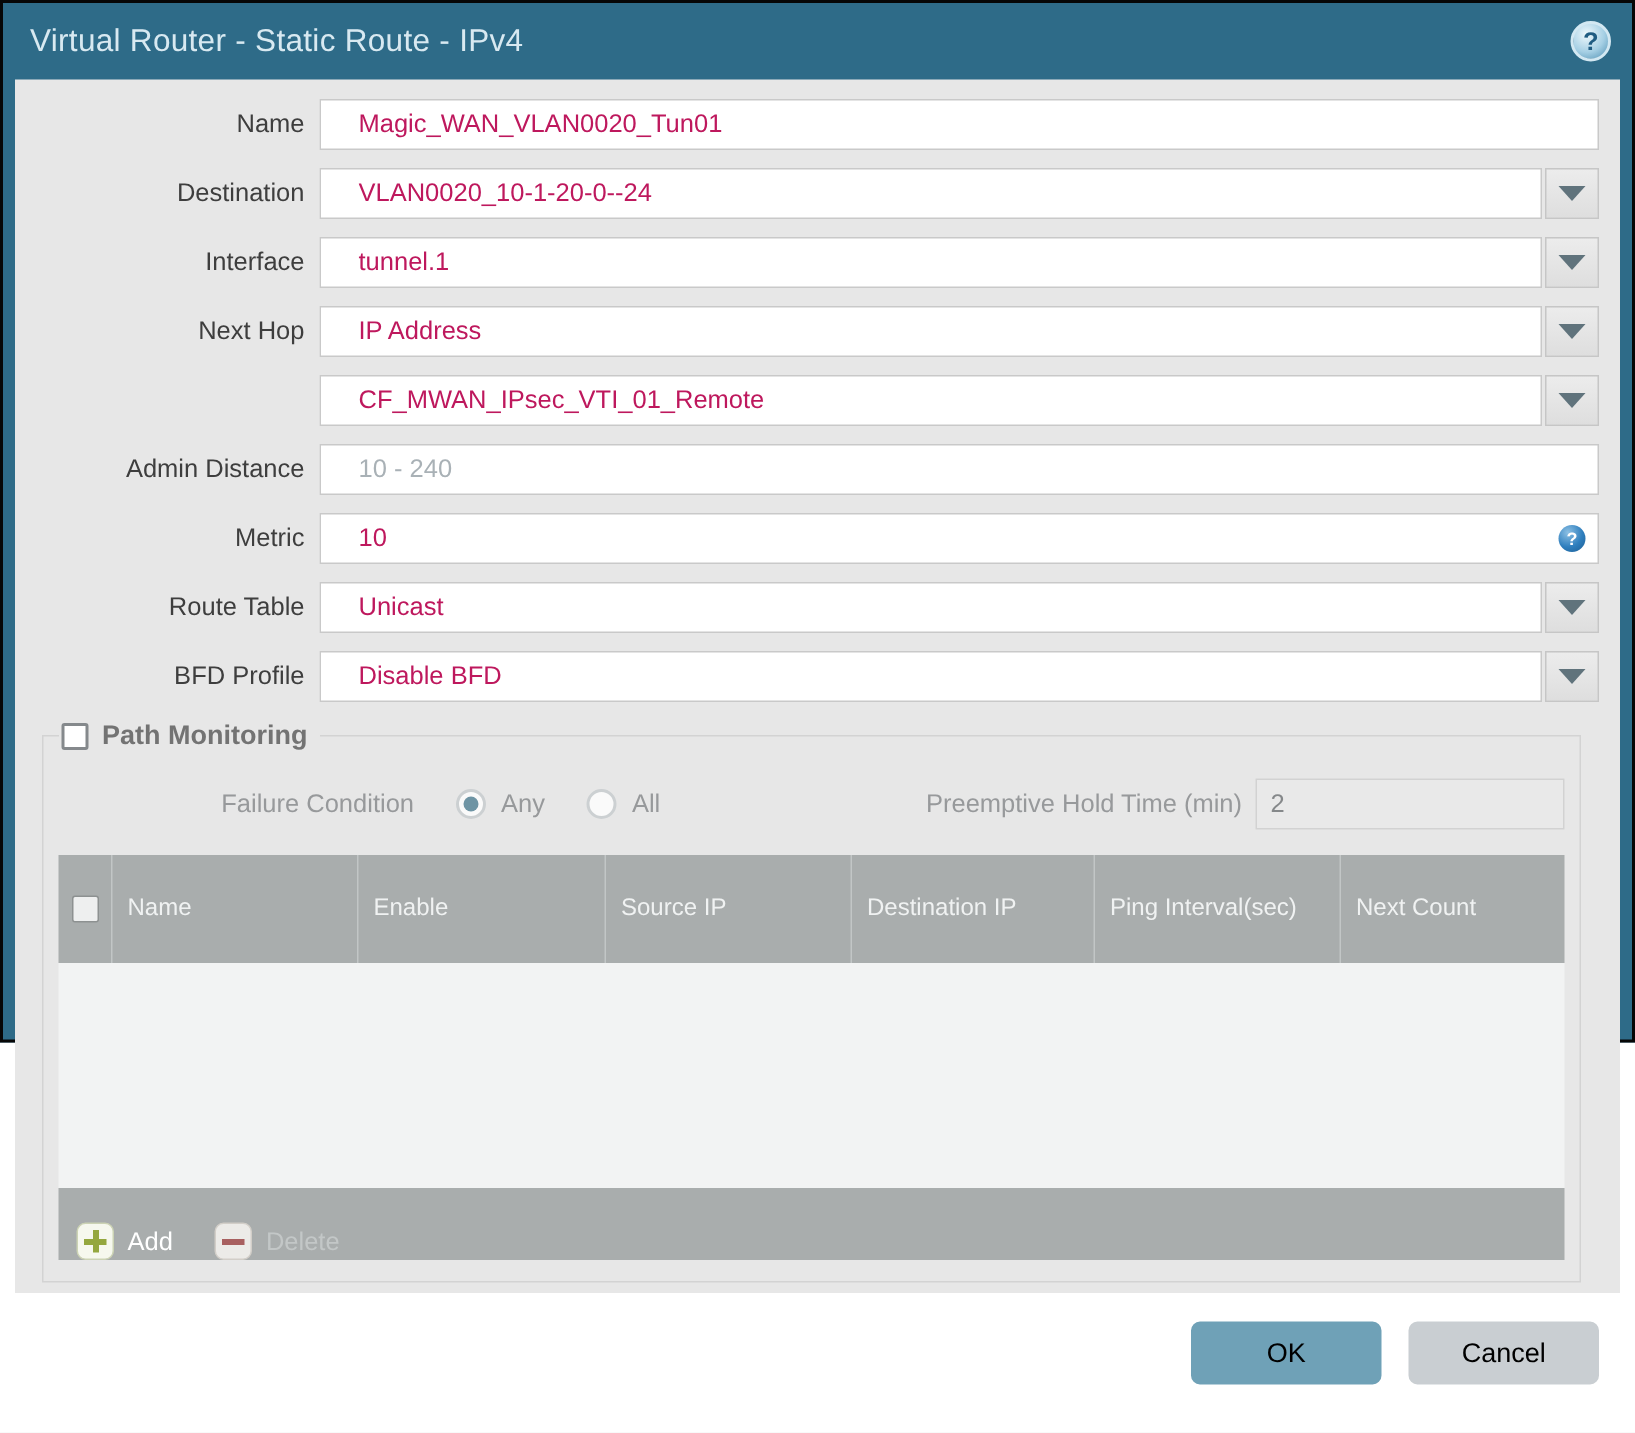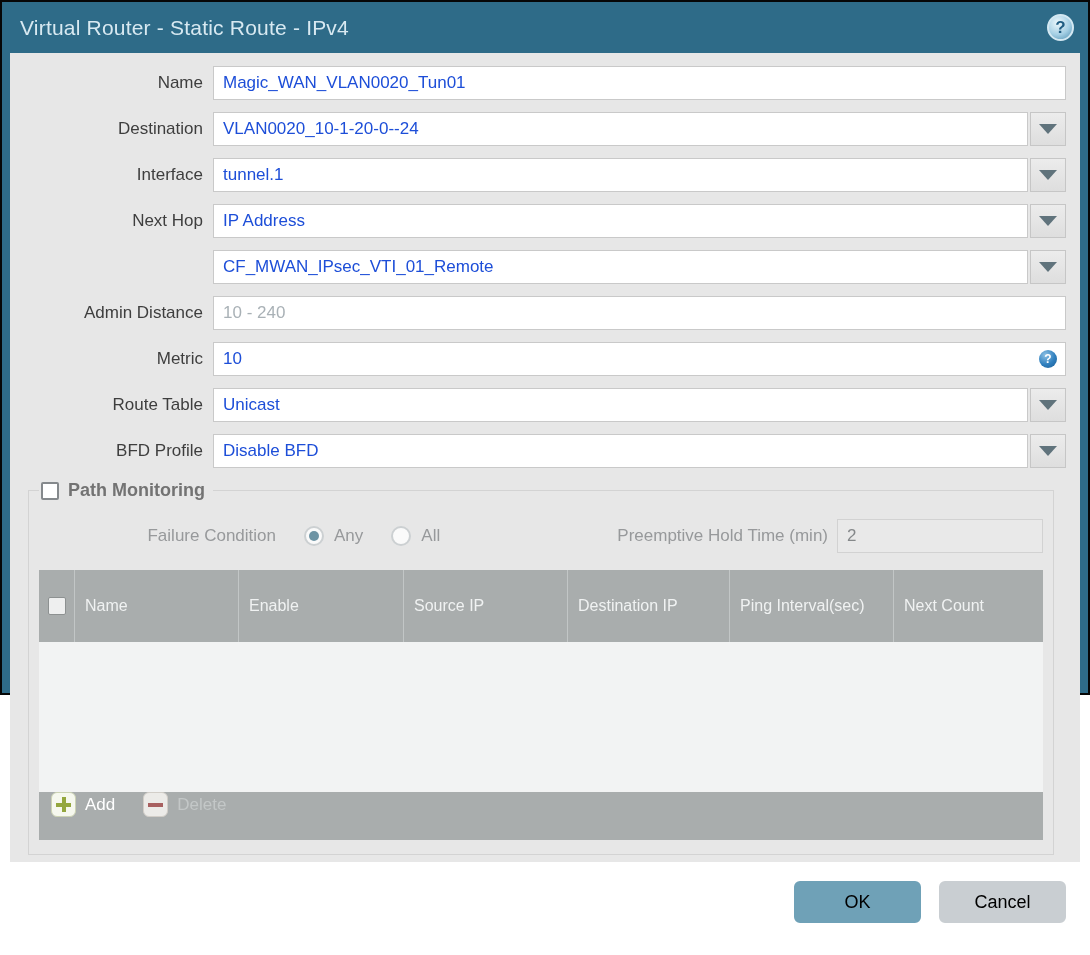--- a/index.html
+++ b/index.html
@@ -36,22 +36,22 @@
   }
 
   .frow{display:flex;align-items:center;height:34px;margin-bottom:12px;}
   .lbl{
     width:203px;flex:none;text-align:right;padding-right:10px;
     color:#3e3e3e;font-size:17px;
   }
   .fld{flex:1;display:flex;height:34px;position:relative;}
   .inp{
     flex:1;height:34px;border:1px solid #c9c9c9;background:#ffffff;
-    font-family:"Liberation Sans",sans-serif;font-size:17px;color:#1d4ed8;
-    padding:0 9px;outline:none;min-width:0;
+    font-family:"Liberation Sans",sans-serif;font-size:17px;color:#be185d;
+    padding:0 25px;outline:none;min-width:0;
   }
   .inp::placeholder{color:#a9b1b6;opacity:1;}
   .dd{
     width:36px;flex:none;margin-left:2px;height:34px;
     background:linear-gradient(#ececec,#dedede);
     border:1px solid #c6c6c6;
     display:flex;align-items:center;justify-content:center;cursor:pointer;
   }
   .tri{
     width:0;height:0;
@@ -117,21 +117,21 @@
   }
   .th:last-child{border-right:none;}
   .th-check{justify-content:center;padding:0;}
   .cb-header{
     width:18px;height:18px;border-radius:2px;
     background:rgba(250,250,250,.85);border:1px solid #8d9191;cursor:pointer;
   }
   .tbody{height:150px;background:#f2f3f3;}
   .tfoot{
     height:48px;background:#a9adad;
-    display:flex;align-items:flex-start;padding:0 12px;gap:28px;
+    display:flex;align-items:flex-end;padding:0 12px;gap:28px;
   }
   .tool-btn{display:flex;align-items:center;gap:9px;cursor:pointer;font-size:17px;}
   .tool-btn .txt-add{color:#ffffff;}
   .tool-btn .txt-del{color:#c3c7c7;}
   .icon-plus,.icon-minus{position:relative;width:25px;height:25px;border-radius:6px;flex:none;}
   .icon-plus{background:#f6f8ee;border:1px solid #ccd3b4;}
   .icon-plus::before{content:"";position:absolute;inset:0;margin:auto;width:15px;height:4px;background:#94a73e;}
   .icon-plus::after{content:"";position:absolute;inset:0;margin:auto;width:4px;height:15px;background:#94a73e;}
   .icon-minus{background:#ecebe8;border:1px solid #d2cec8;}
   .icon-minus::before{content:"";position:absolute;inset:0;margin:auto;width:15px;height:4px;background:#a86060;}

